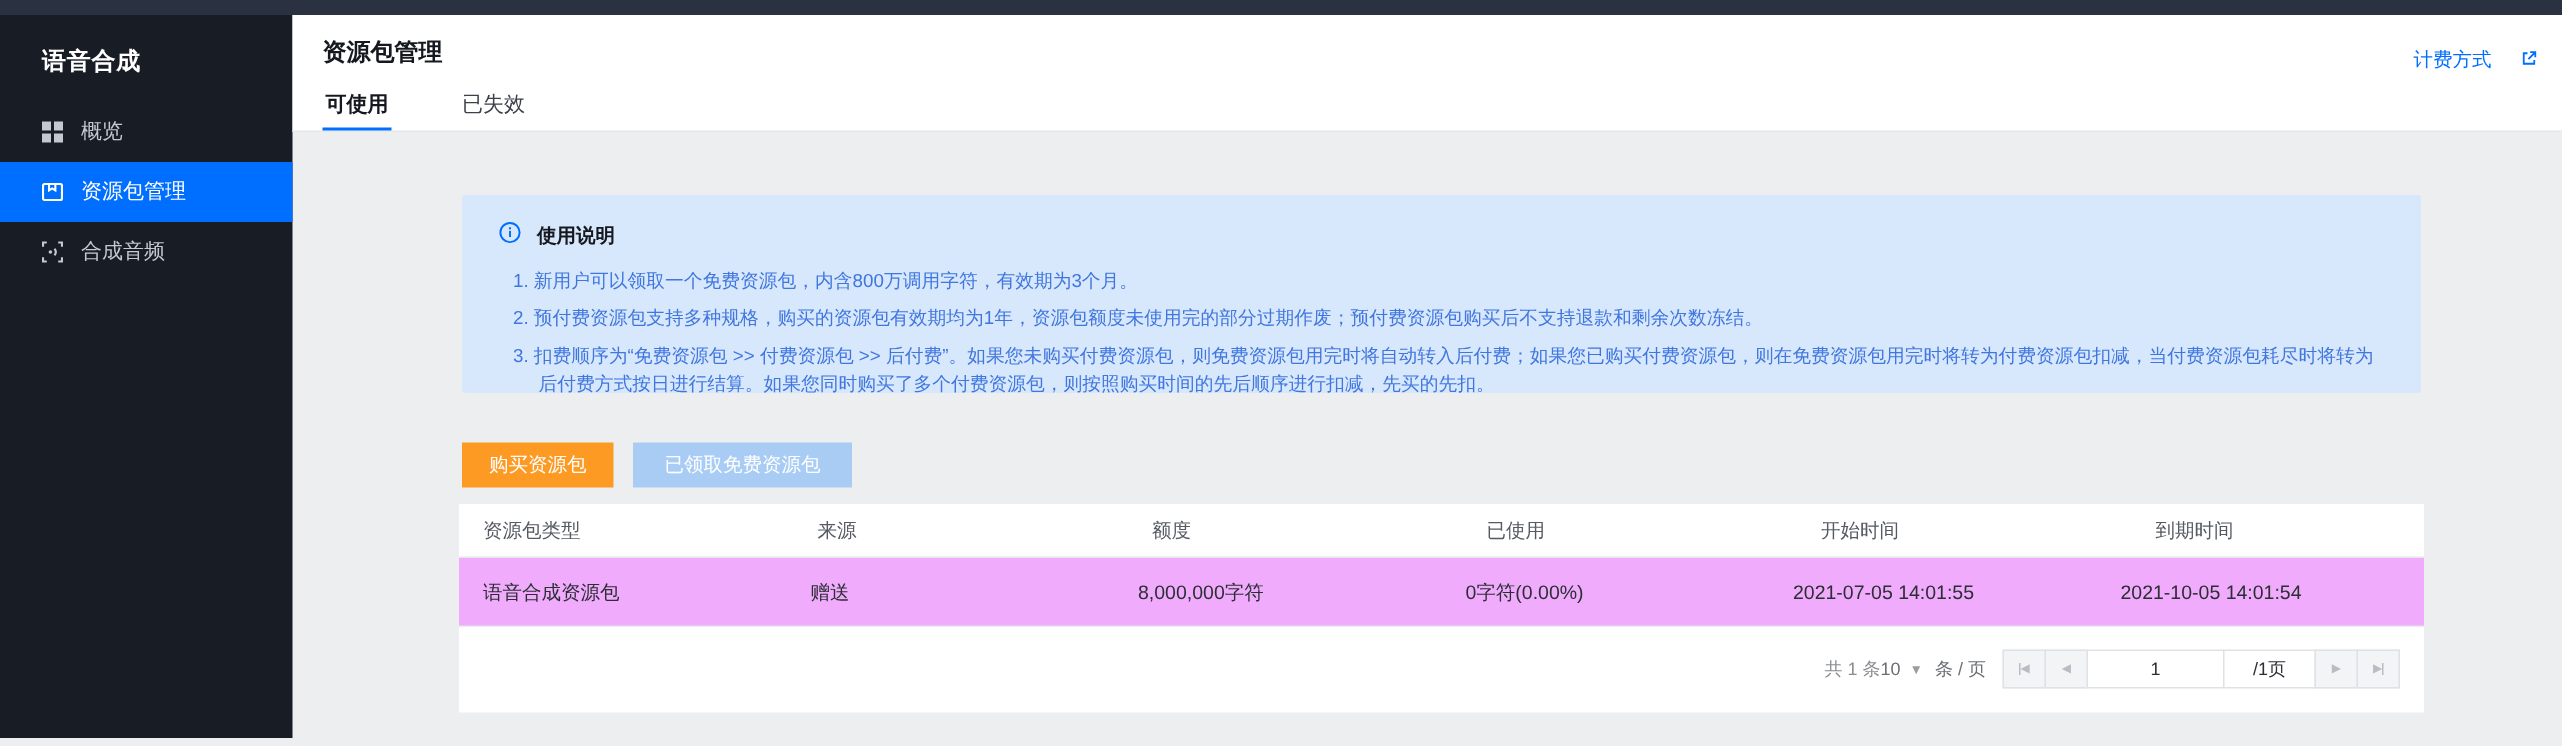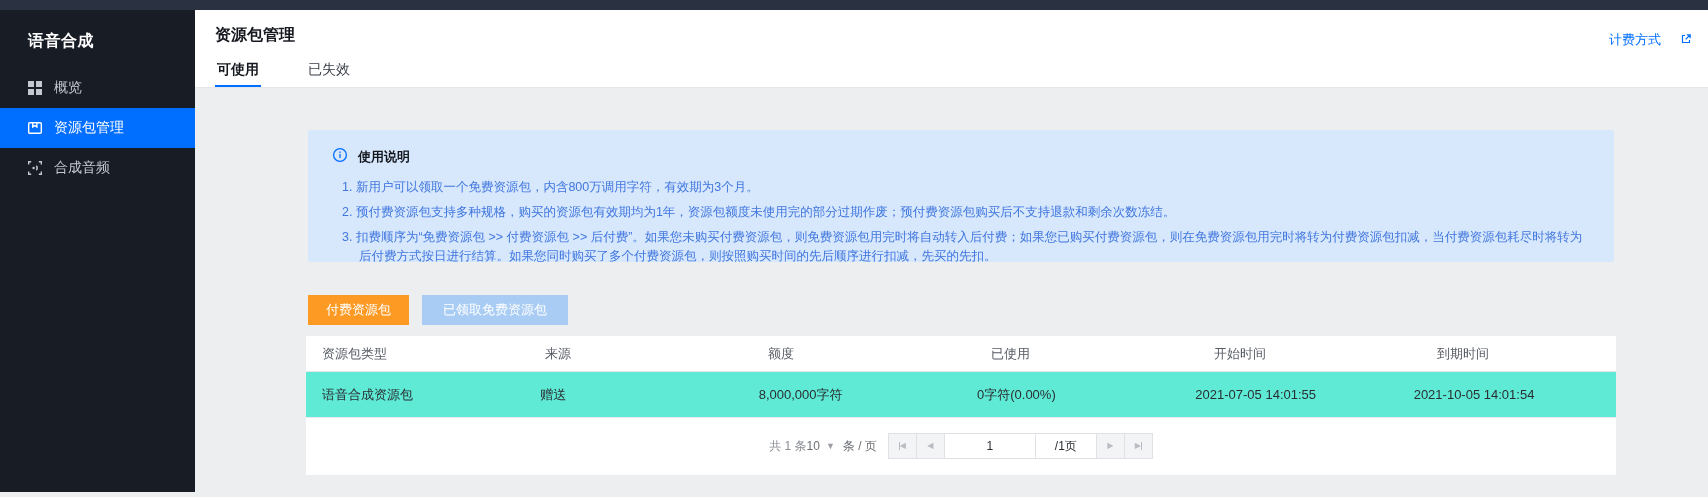--- a/index.html
+++ b/index.html
@@ -38,23 +38,23 @@
   .btn-row { position:absolute; left:308px; top:295px; display:flex; }
   .btn { height:30px; font-size:13px; border:none; color:#ffffff; cursor:pointer; border-radius:0; display:flex; align-items:center; }
   .btn-buy { background:#fc9a23; padding:0 18px; }
   .btn-claimed { background:#a8ccf4; padding:0 21px; margin-left:13px; cursor:default; }
 
   
   .card { position:absolute; left:306px; top:336px; width:1310px; height:139px; background:#ffffff; }
   .thead, .trow { display:grid; grid-template-columns:repeat(6,1fr); align-items:center; }
   .thead { height:36px; font-size:13px; color:#565b63; border-bottom:1px solid #e4e6e9; background:#ffffff;gap:28px; }
   .thead > div { padding-left:16px; }
-  .trow { height:46px; font-size:13px; color:#2b2e33; background:#5eead4; border-bottom:1px solid #e8eaed; }
+  .trow { height:46px; font-size:13px; color:#2b2e33; background:#f0abfc; border-bottom:1px solid #e8eaed; }
   .trow > div { padding-left:16px; }
-  .tfoot { height:56px; display:flex; align-items:center; justify-content:center; padding:0 16px; }
+  .tfoot { height:56px; display:flex; align-items:center; justify-content:flex-end; padding:0 16px; }
   .total-count { color:#8a8d92; font-size:12px; }
 
   
   .pager { display:flex; align-items:center; gap:12px; }
   .page-size { color:#6b6e73; font-size:12px; display:flex; align-items:center; gap:4px; cursor:pointer; }
   .page-size .caret { font-size:9px; color:#9a9da2; margin:0 4px 0 2px; }
   .pg-group { display:flex; }
   .pg-btn { width:29px; height:26px; background:#f3f4f6; border:1px solid #dfe1e5; margin-left:-1px; display:flex; align-items:center; justify-content:center; color:#b9bcc2; cursor:default; }
   .pg-btn .tri { font-size:8px; line-height:1; }
   .pg-btn .bar { width:1px; height:8px; background:#b9bcc2; }
@@ -129,21 +129,21 @@
     <span>使用说明</span>
   </div>
   <div class="notice-list">
     <div class="notice-item">1. 新用户可以领取一个免费资源包，内含800万调用字符，有效期为3个月。</div>
     <div class="notice-item">2. 预付费资源包支持多种规格，购买的资源包有效期均为1年，资源包额度未使用完的部分过期作废；预付费资源包购买后不支持退款和剩余次数冻结。</div>
     <div class="notice-item">3. 扣费顺序为“免费资源包 &gt;&gt; 付费资源包 &gt;&gt; 后付费”。如果您未购买付费资源包，则免费资源包用完时将自动转入后付费；如果您已购买付费资源包，则在免费资源包用完时将转为付费资源包扣减，当付费资源包耗尽时将转为后付费方式按日进行结算。如果您同时购买了多个付费资源包，则按照购买时间的先后顺序进行扣减，先买的先扣。</div>
   </div>
 </div>
 
 <div class="btn-row">
-  <button class="btn btn-buy">付费资源包</button>
+  <button class="btn btn-buy">购买资源包</button>
   <button class="btn btn-claimed">已领取免费资源包</button>
 </div>
 
 <div class="card">
   <div class="thead">
     <div>资源包类型</div>
     <div>来源</div>
     <div>额度</div>
     <div>已使用</div>
     <div>开始时间</div>

